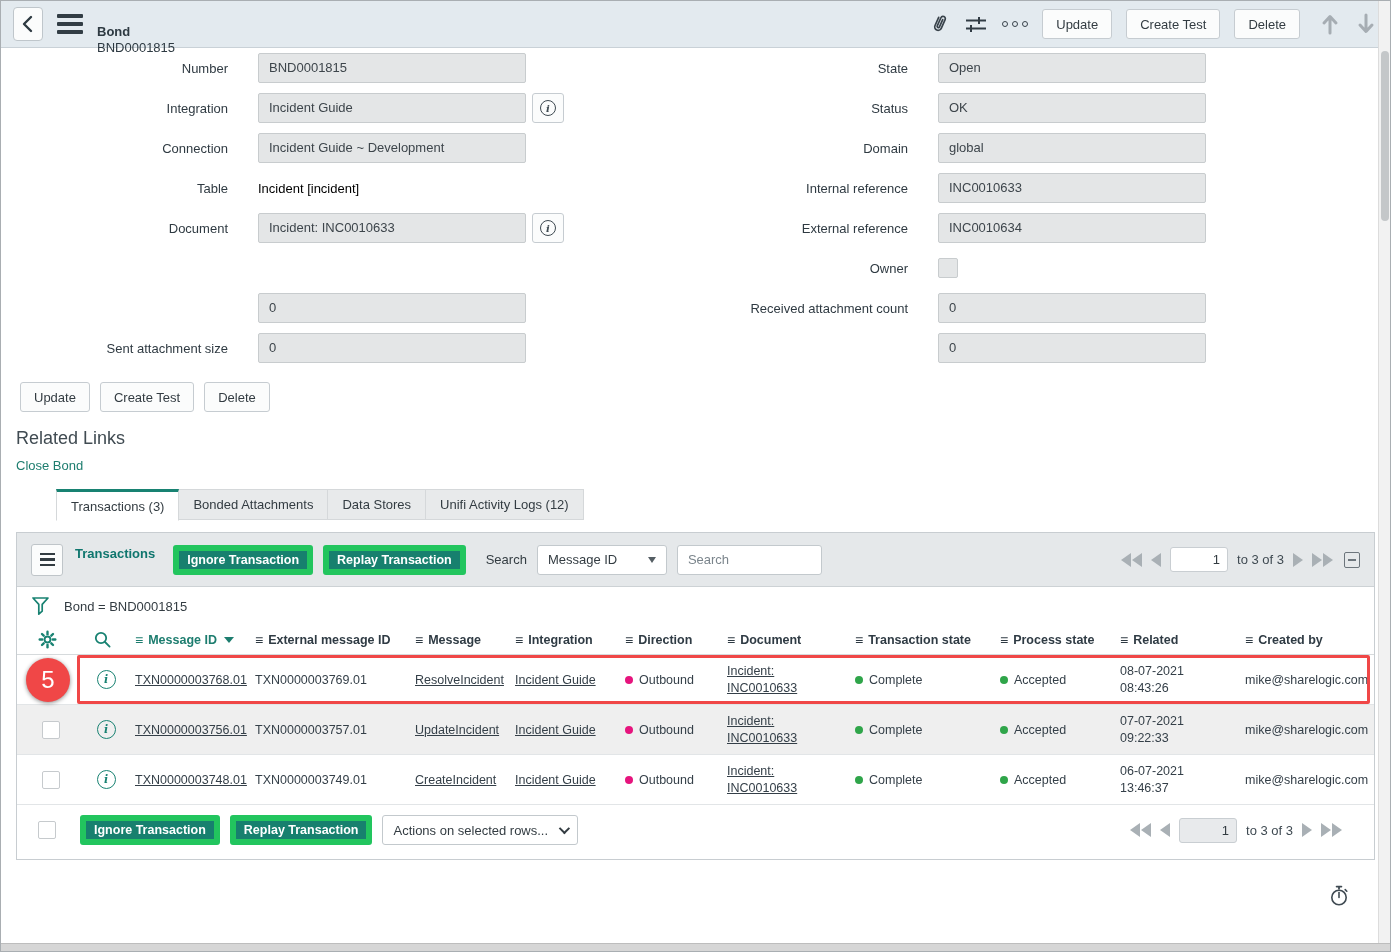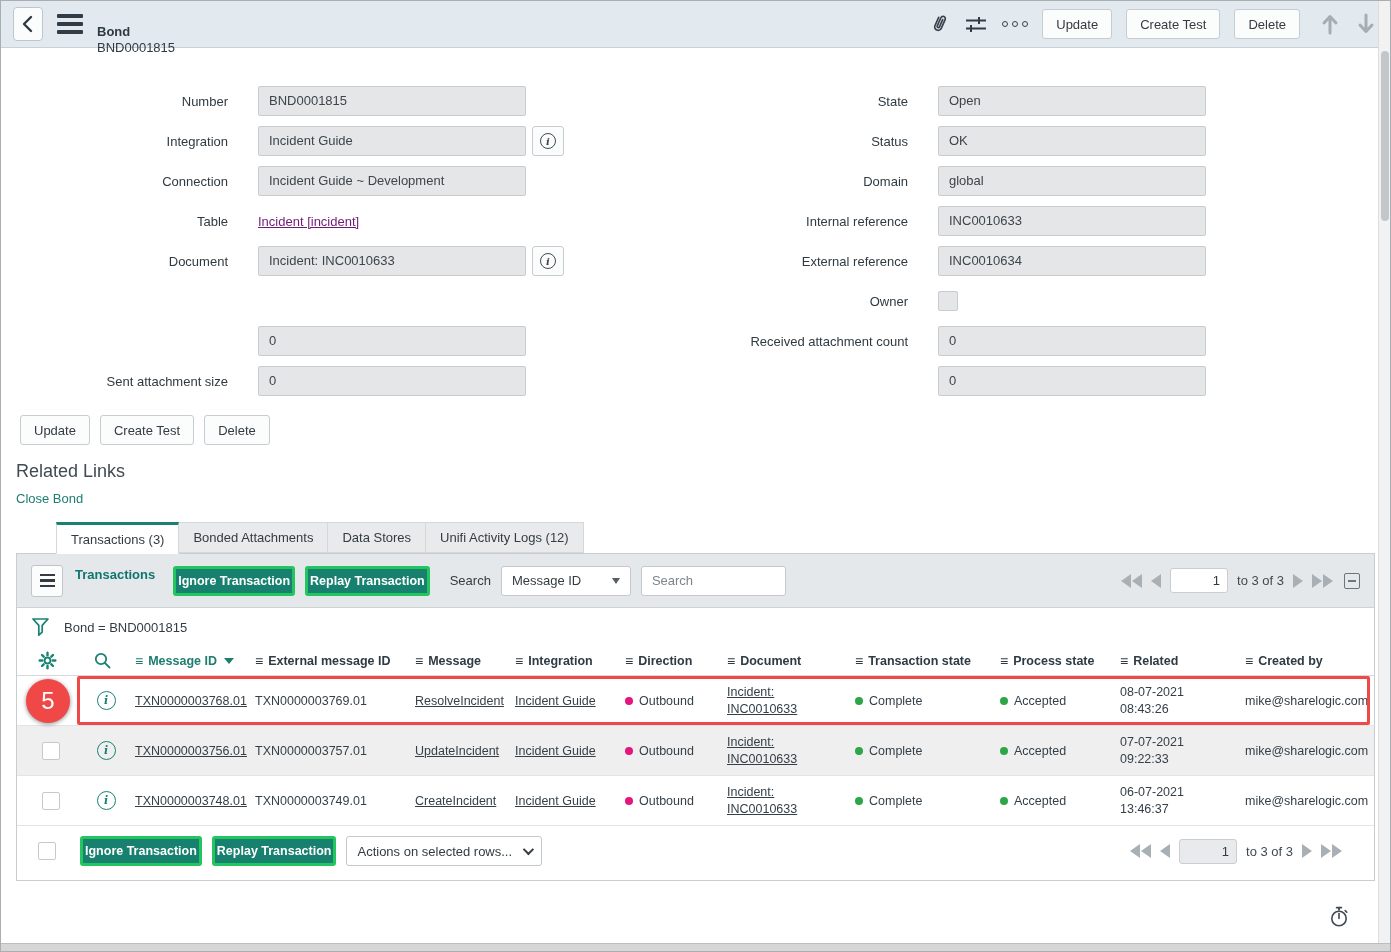--- a/index.html
+++ b/index.html
@@ -15,49 +15,49 @@
   .title-block .t1 { font-weight:bold; color:#2e3a42; }
   .title-block .t2 { color:#2e3a42; }
   .topbar-right { margin-left:auto; display:flex; align-items:center; gap:14px; }
   .icon-btn { display:flex; align-items:center; justify-content:center; cursor:pointer; }
   .dots3 { display:flex; gap:4px; }
   .dots3 i { width:6px; height:6px; border:1.6px solid #39434b; border-radius:50%; display:block; }
   .hbtn { height:30px; padding:0 13px; background:#fbfcfc; border:1px solid #c6ccd1; border-radius:3px; font-size:13px; color:#333c42; display:flex; align-items:center; cursor:pointer; }
   .nav-arrows { display:flex; gap:16px; margin-left:6px; }
 
   
-  .form-grid { display:grid; grid-template-columns:257px 310px 370px 268px; padding-top:33px; }
+  .form-grid { display:grid; grid-template-columns:257px 310px 370px 268px; }
   .f-label { grid-column:1; text-align:right; padding-right:30px; height:40px; display:flex; align-items:center; justify-content:flex-end; color:#2f3a42; }
   .f-label.r { grid-column:3; }
   .f-field { grid-column:2; height:40px; display:flex; align-items:center; gap:6px; }
   .f-field.r { grid-column:4; }
   .ro-input { width:268px; height:30px; background:#e4e6e7; border:1px solid #c8ccce; border-radius:2px; padding:0 10px; line-height:28px; color:#3d454b; overflow:hidden; white-space:nowrap; }
-  .plain-val { color:#701a75;text-decoration:underline; }
+  .plain-val { color:#000000; }
   .info-btn { width:32px; height:30px; background:#fbfcfc; border:1px solid #c6ccd1; border-radius:3px; display:flex; align-items:center; justify-content:center; cursor:pointer; }
   .i-circle { width:16px; height:16px; border:1.4px solid #3f4a52; border-radius:50%; font-size:10px; font-weight:bold; color:#3f4a52; display:flex; align-items:center; justify-content:center; font-family:"DejaVu Serif",serif; font-style:italic; }
   .owner-box { width:20px; height:20px; background:#e4e6e7; border:1px solid #c8ccce; border-radius:2px; }
 
   .form-btn-row { display:flex; gap:10px; margin:14px 0 0 19px; }
   .related { margin:16px 0 0 15px; }
   .related h2 { font-size:18px; font-weight:normal; color:#404b52; }
   .related a { display:inline-block; margin-top:9px; color:#1d7d6f; text-decoration:none; cursor:pointer; }
 
   
-  .tabstrip { display:flex; margin:16px 0 0 15px; height:31px;padding-left:40px; }
+  .tabstrip { display:flex; margin:16px 0 12px 15px; height:31px;padding-left:40px; }
   .tab { padding:0 14px; display:flex; align-items:center; font-size:13px; color:#333c42; background:#e8eaeb; border:1px solid #d5d8da; border-left:none; cursor:pointer; }
   .tab:first-child { border-left:1px solid #d5d8da; }
   .tab.active { background:#fff; border-top:3px solid #188272; border-bottom:1px solid #fff; margin-bottom:-1px; border-left:1px solid #d5d8da; }
 
   
   .list-box { margin:0 15px; border:1px solid #c8cdd1; background:#fff; }
   .list-toolbar { height:54px; background:#e5e8ea; border-bottom:1px solid #cdd2d5; display:flex; align-items:center; padding:0 14px; gap:10px; }
   .ctx-btn { width:32px; height:32px; background:#fbfcfc; border:1px solid #bfc5c9; border-radius:3px; display:flex; flex-direction:column; align-items:center; justify-content:center; gap:3px; cursor:pointer; }
   .ctx-btn i { width:15px; height:2.5px; background:#333c42; display:block; }
   .list-title { font-weight:bold; color:#0f766e; margin:0 8px 12px 2px; }
-  .teal-btn { height:30px; padding:0 2px; background:#17806e; border:3px solid #22c55e; border-radius:3px; color:#fff; font-weight:bold; font-size:12.5px; display:flex; align-items:center; cursor:pointer; }
+  .teal-btn { height:30px; padding:0 8px; background:#17806e; border:6px solid #22c55e; border-radius:3px; color:#fff; font-weight:bold; font-size:12.5px; display:flex; align-items:center; cursor:pointer; }
   .search-lbl { margin-left:10px; color:#333c42; }
   .fake-select { height:30px; background:#fff; border:1px solid #c3c9cd; border-radius:3px; display:flex; align-items:center; padding:0 10px; gap:8px; cursor:pointer; color:#333c42; }
   .cond-select { width:130px; justify-content:space-between; }
   .tri-down { width:0; height:0; border-left:4.5px solid transparent; border-right:4.5px solid transparent; border-top:6px solid #555e64; }
   .search-input { width:145px; height:30px; border:1px solid #c3c9cd; border-radius:3px; padding:0 10px; font-size:13px; font-family:inherit; color:#333c42; }
   .search-input::placeholder { color:#7b858c; }
 
   .pager { margin-left:auto; display:flex; align-items:center; gap:9px; }
   .arr { display:flex; cursor:pointer; }
   .arr i { width:0; height:0; border-top:7px solid transparent; border-bottom:7px solid transparent; display:block; }

